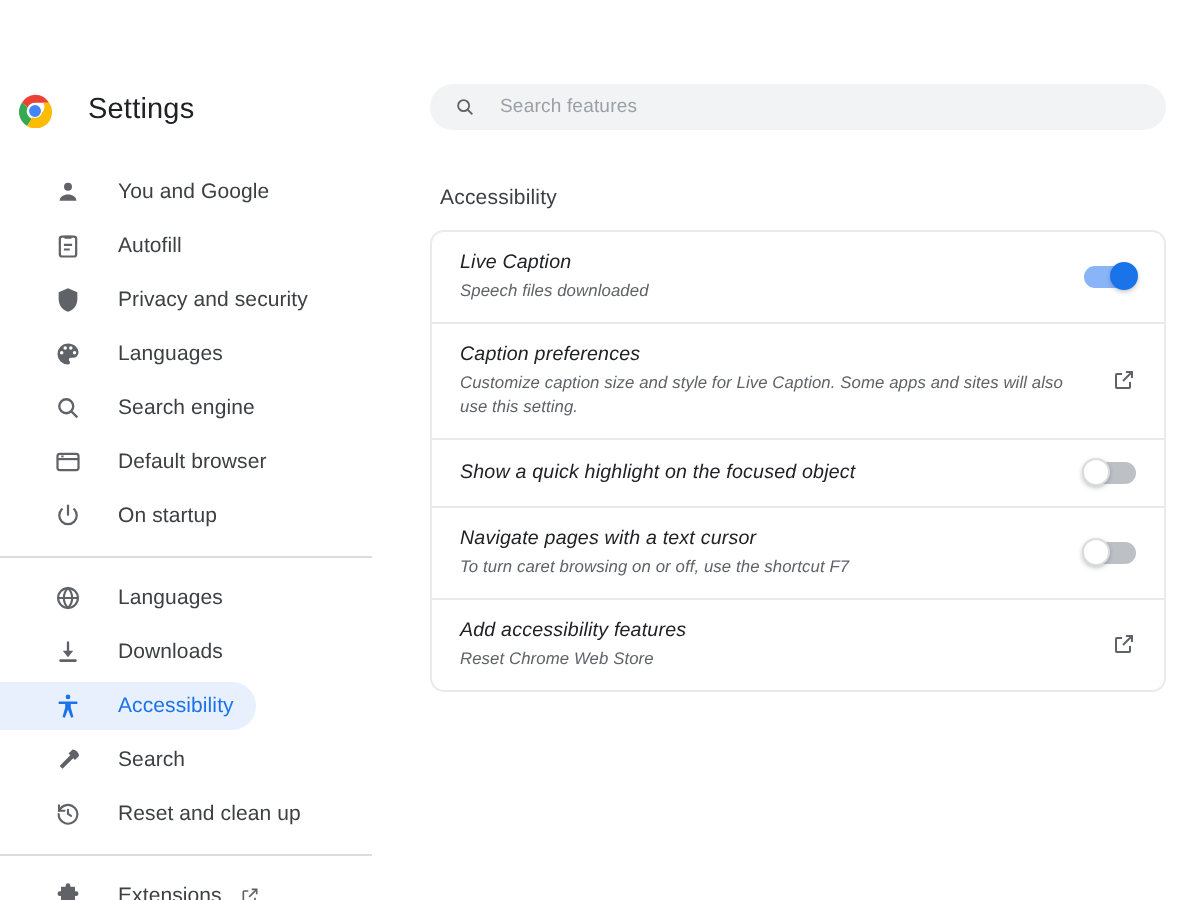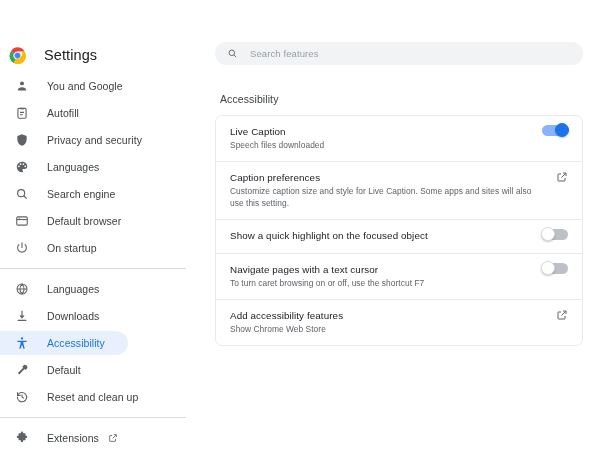--- a/index.html
+++ b/index.html
@@ -32,21 +32,21 @@
     flex: 0 0 215px;
     padding-top: 40px;
     background: #ffffff;
   }
 
   .brand {
     display: flex;
     align-items: center;
     height: 30px;
     padding-left: 9px;
-    margin-bottom: 4px;
+    margin-bottom: 14px;
   }
 
   .brand-logo {
     width: 17px;
     height: 17px;
     flex: 0 0 17px;
     margin-right: 18px;
     position: relative;
   }
 
@@ -57,21 +57,21 @@
     letter-spacing: 0.1px;
   }
 
   .nav { display: block; }
 
   .nav-item {
     display: flex;
     align-items: center;
     height: 24px;
     margin: 3px 0;
-    padding-left: 14px;
+    padding-left: 26px;
     border-radius: 0 12px 12px 0;
     color: #5f6368;
     cursor: pointer;
     position: relative;
   }
 
   .nav-item .nav-icon {
     width: 15px;
     height: 15px;
     flex: 0 0 15px;
@@ -157,24 +157,26 @@
 
   .card {
     border: 1px solid #e8eaed;
     border-radius: 7px;
     background: #ffffff;
     overflow: hidden;
   }
 
   .row {
     display: flex;
+    align-items: center;
     padding: 9px 14px;
     border-bottom: 1px solid #e8eaed;
     min-height: 34px;
     cursor: pointer;
+    font-style: italic;
   }
   .row:last-child { border-bottom: none; }
 
   .row-text { flex: 1 1 auto; min-width: 0; padding-right: 10px; }
 
   .row-title {
     font-size: 9.8px;
     color: #202124;
     letter-spacing: 0.1px;
     line-height: 1.35;
@@ -355,21 +357,21 @@
         </span>
         <span class="nav-label">Accessibility</span>
       </div>
 
       <div class="nav-item">
         <span class="nav-icon">
           <svg viewBox="0 0 24 24" width="14" height="14" fill="currentColor">
               <path d="M18.3 3.6l-3.6 3.6 1.6 1.6-3.2 3.2-6.4 6.4 2.6 2.6 6.4-6.4 3.2-3.2 1.6 1.6 3.6-3.6a6 6 0 0 0-5.8-5.8z" transform="translate(-1.5 -0.4) scale(0.95)"></path>
             </svg>
         </span>
-        <span class="nav-label">Default</span>
+        <span class="nav-label">Search</span>
       </div>
 
       <div class="nav-item">
         <span class="nav-icon">
           <svg viewBox="0 0 24 24" width="14" height="14" fill="none" stroke="currentColor" stroke-width="1.8" stroke-linecap="round">
               <path d="M4.6 9.2A8 8 0 1 1 4 12"></path>
               <path d="M4.3 4.5v4.7H9"></path>
               <path d="M12 8.3V12l2.6 1.6"></path>
             </svg>
         </span>
@@ -455,21 +457,21 @@
         </div>
         <div class="toggle">
           <span class="track"></span>
           <span class="knob"></span>
         </div>
       </div>
 
       <div class="row">
         <div class="row-text">
           <div class="row-title">Add accessibility features</div>
-          <div class="row-sub">Show Chrome Web Store</div>
+          <div class="row-sub">Reset Chrome Web Store</div>
         </div>
         <span class="ext-link">
           <svg viewBox="0 0 24 24" width="12" height="12" fill="none" stroke="currentColor" stroke-width="2">
               <path d="M14 4h6v6"></path>
               <path d="M19.2 4.8L11 13"></path>
               <path d="M18 14v5.2a.8.8 0 0 1-.8.8H4.8a.8.8 0 0 1-.8-.8V6.8a.8.8 0 0 1 .8-.8H10"></path>
             </svg>
         </span>
       </div>
 

